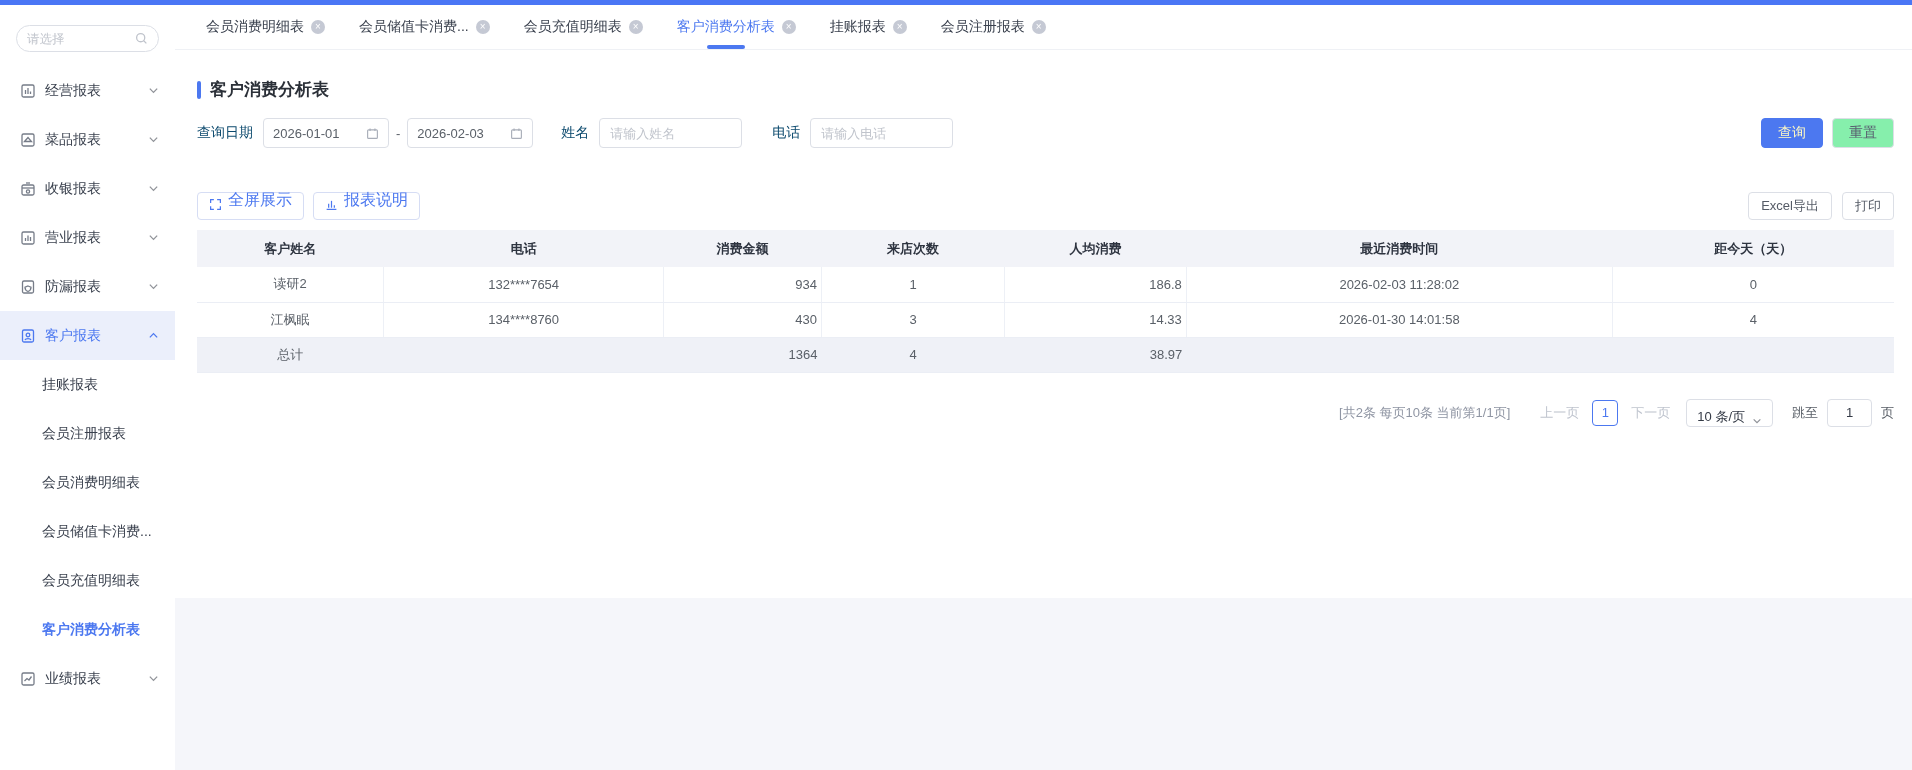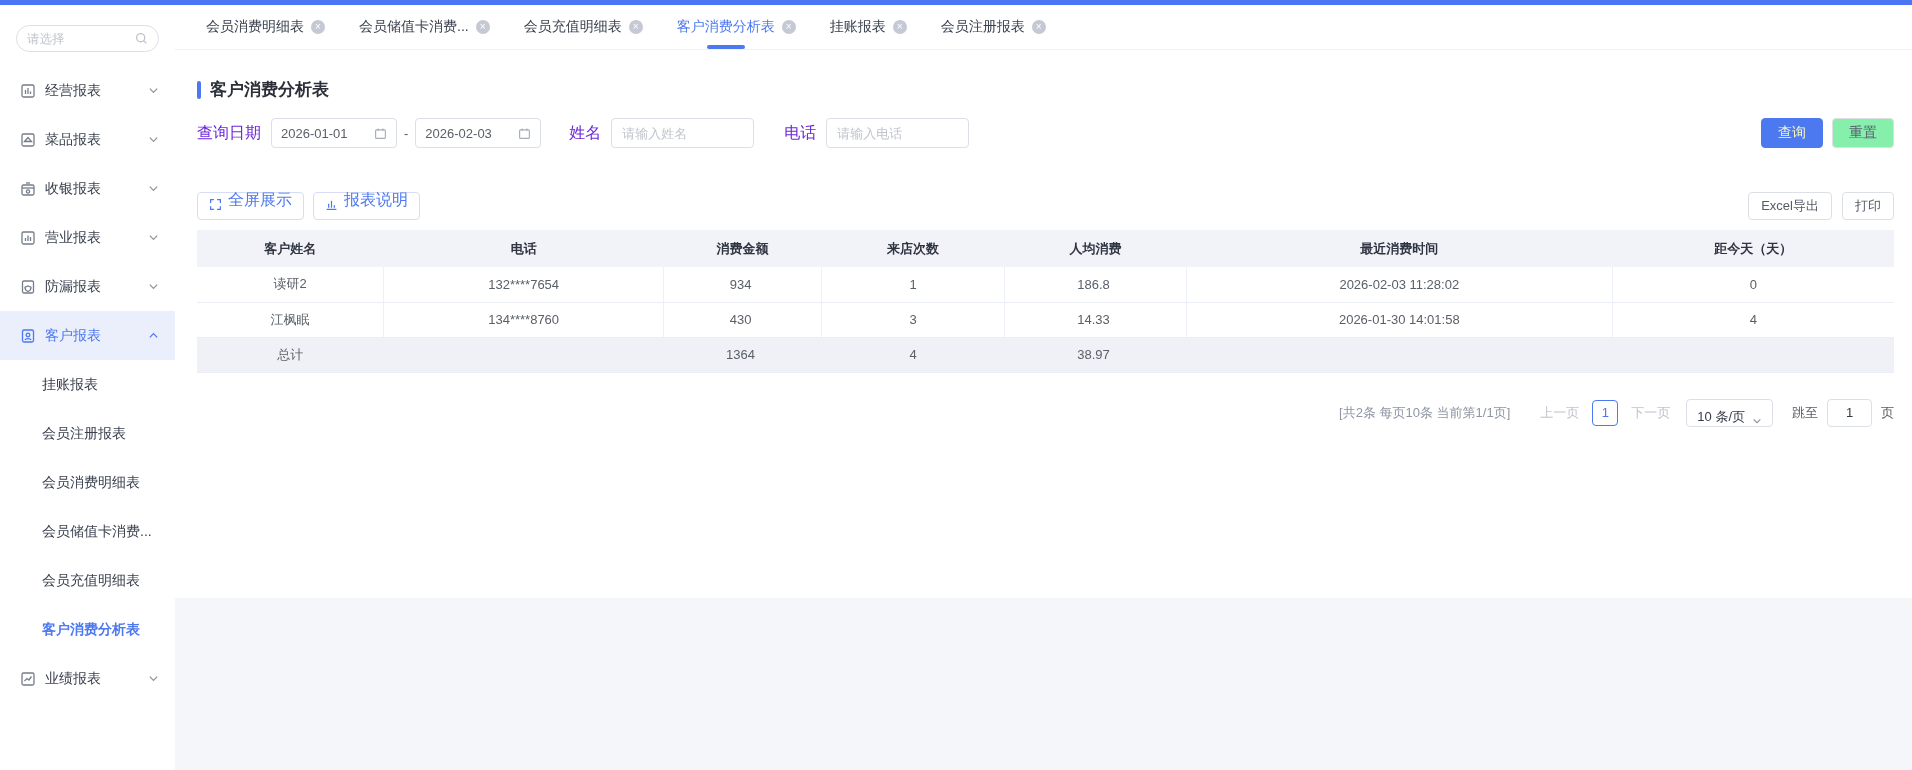--- a/index.html
+++ b/index.html
@@ -39,21 +39,21 @@
   .tab.active::after { content:""; position:absolute; bottom:0; left:50%; margin-left:-29px;
     width:38px; height:4px; border-radius:2px; background:#4C78F0; }
 
   .card { background:#fff; height:548px; padding:0 18px 0 22px; }
 
   .title-row { padding-top:28px; display:flex; align-items:center; gap:9px; }
   .title-bar { width:4px; height:18px; background:#4C78F0; border-radius:2px; }
   .page-title { font-size:17px; font-weight:700; color:#2B3038; }
 
   .filter-row { margin-top:17px; display:flex; align-items:center; }
-  .flabel { font-size:16px; color:#6d28d9; margin-right:10px; white-space:nowrap; }
+  .flabel { font-size:14px; color:#0c4a6e; margin-right:10px; white-space:nowrap; }
   .inp { height:30px; border:1px solid #DCDFE6; border-radius:4px; background:#fff;
     display:flex; align-items:center; font-size:13px; color:#5A6068; }
   .date-inp { width:126px; padding:0 9px; justify-content:space-between; }
   .date-inp input { border:none; outline:none; width:84px; font-size:13px; color:#5A6068;
     font-family:"Liberation Sans", sans-serif; background:transparent; }
   .dash { margin:0 7px; color:#5A6068; font-size:13px; }
   .txt-inp { width:143px; padding:0 10px; }
   .txt-inp input { border:none; outline:none; width:100%; font-size:13px; color:#5A6068;
     font-family:"Liberation Sans", sans-serif; background:transparent; }
   .txt-inp input::placeholder { color:#C0C4CC; }
@@ -72,21 +72,21 @@
   .plain-sm { height:28px; padding:0 12px; border:1px solid #DCDFE6; border-radius:4px;
     background:#fff; color:#555B66; font-size:13px; display:flex; align-items:center; cursor:pointer; }
 
   table { margin-top:10px; width:100%; border-collapse:collapse; table-layout:fixed; }
   thead th { background:#F2F3F8; height:37px; font-size:13px; font-weight:700;
     color:#2E3440; text-align:center; }
   tbody td { height:35px; border-bottom:1px solid #EBEEF5; border-right:1px solid #EDF0F6;
     font-size:13px; color:#5A6068; text-align:center; background:#fff; }
   tbody td:last-child { border-right:none; }
   tr.total-row td { background:#EFF1F7; border-right:none; }
-  .al-r { text-align:center; padding-right:4px; }
+  .al-r { text-align:right; padding-right:4px; }
 
   .pager { margin-top:26px; display:flex; align-items:center; justify-content:flex-end;
     font-size:13px; color:#5A6068; }
   .pager .summary { color:#8F95A3; margin-right:30px; }
   .pager .nav-dis { color:#BFC4CE; cursor:default; }
   .page-box { min-width:26px; height:26px; border:1px solid #4C78F0; border-radius:4px;
     color:#4C78F0; display:flex; align-items:center; justify-content:center; margin:0 13px;
     font-size:13px; cursor:pointer; padding:0 4px; }
   .size-select { height:28px; border:1px solid #DCDFE6; border-radius:4px; background:#fff;
     display:flex; align-items:flex-end; gap:7px; padding:0 10px; margin-left:16px;

